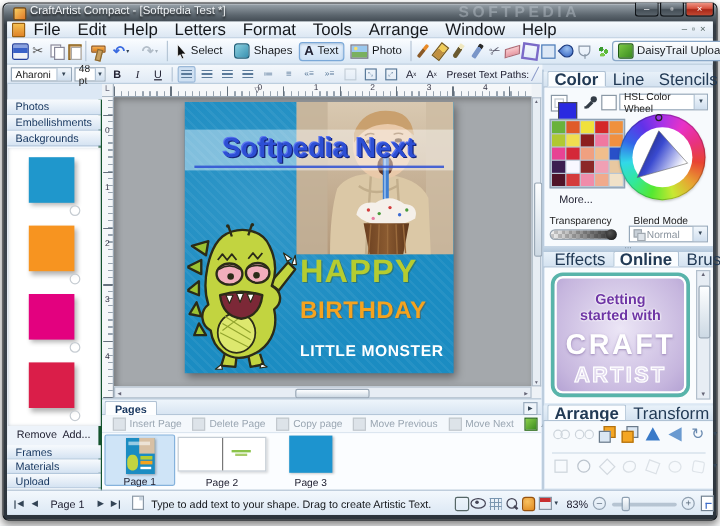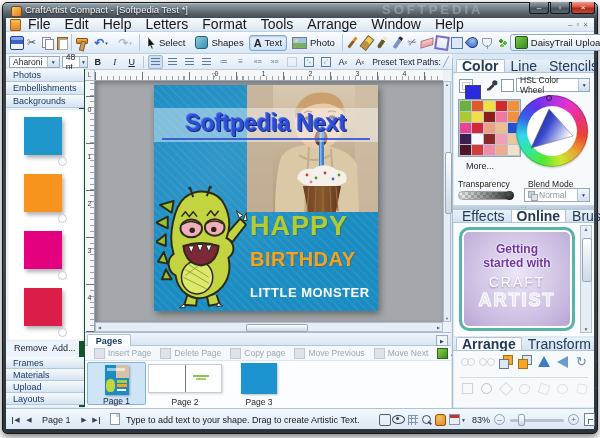--- a/index.html
+++ b/index.html
@@ -32,21 +32,21 @@
   .fmtbar{left:6px;top:54px;width:446px;height:16px;display:flex;align-items:center;
     background:linear-gradient(#f4f8fc,#e0eaf5);border-bottom:1px solid #bccede;box-sizing:border-box;padding:0 3px;gap:2px}
   .select{height:12px;background:#fff;border:1px solid #96a8ba;display:flex;align-items:center;
     font-size:8.5px;color:#222;padding-left:3px;box-sizing:border-box}
   .ddarrow{margin-left:auto;width:11px;height:100%;display:flex;align-items:center;justify-content:center;
     background:linear-gradient(#f2f7fc,#cfdeee);border-left:1px solid #b0c2d4;font-size:5px;color:#345}
   .fbtn{width:13px;height:12px;display:flex;align-items:center;justify-content:center;font-size:9px;
     color:#223;border:1px solid transparent;border-radius:2px;flex:0 0 13px}
   .fbtn.on{background:#cfe0f2;border-color:#9ab8d8}
   .bars{width:9px;height:8px;background:repeating-linear-gradient(#5a7a9a 0 1.2px,transparent 1.2px 3px)}
-  .sidebar{left:6px;top:69px;width:79px;height:338px;background:#edf3fa;border-right:6px solid #14532d;box-sizing:border-box}
+  .sidebar{left:6px;top:83px;width:79px;height:338px;background:#edf3fa;border-right:3px solid #14532d;box-sizing:border-box}
   .sideTab{position:absolute;left:0;width:78px;height:13px;line-height:13px;padding-left:7px;font-size:9px;color:#15355e;
     background:linear-gradient(#f7fafd,#d5e3f2);border-bottom:1px solid #b4c8dc;box-sizing:border-box}
   .swArea{position:absolute;left:1px;top:40px;width:77px;height:232px;background:#fff;box-shadow:inset 0 0 3px rgba(120,140,160,.4)}
   .swatch{position:absolute;left:18px;width:38px;height:38px;box-shadow:2px 3px 4px rgba(0,0,0,.3)}
   .swbadge{position:absolute;left:52px;width:7px;height:7px;border:1px solid #c6ccd2;border-radius:50%;background:rgba(255,255,255,.7)}
   .canvas{left:85px;top:70px;width:366px;height:262px;background:#eef2f6}
   .hruler{position:absolute;left:10px;top:0;width:348px;height:11px;background:#f5f7f9;border-bottom:1px solid #99a6b2;box-sizing:border-box;
     background-image:repeating-linear-gradient(90deg,#66727e 0 1px,transparent 1px 47px),repeating-linear-gradient(90deg,#97a3af 0 1px,transparent 1px 5.9px);
     background-size:100% 8px,100% 4px;background-position:0 100%,0 100%;background-repeat:no-repeat}
   .vruler{position:absolute;left:0;top:11px;width:10px;height:251px;background:#f5f7f9;border-right:1px solid #99a6b2;box-sizing:border-box;
@@ -81,21 +81,21 @@
     box-shadow:inset 0 0 0 1px rgba(0,0,0,.2),0 1px 2px rgba(0,0,0,.2)}
   .wheelhole{position:absolute;left:11px;top:11px;width:50px;height:50px;border-radius:50%;background:#fff}
   .tslider{position:absolute;width:56px;height:9px;border-radius:5px;border:1px solid #98a4b0;box-sizing:border-box;
     background-image:linear-gradient(to right,rgba(255,255,255,0),rgba(30,30,30,.92)),repeating-conic-gradient(#c8c8c8 0 25%,#f2f2f2 0 50%);
     background-size:100% 100%,6px 6px}
   .tknob{position:absolute;right:-1px;top:-1px;width:9px;height:9px;border-radius:50%;background:radial-gradient(circle at 35% 35%,#555,#111)}
   .gscard{position:absolute;left:5px;top:4px;width:116px;height:104px;border:3px solid #58b4aa;border-radius:10px;
     box-shadow:inset 0 0 0 2px #fff;box-sizing:border-box;
     background:radial-gradient(circle at 50% 45%,#ece6f6,#c6b6de 75%,#b2a0d2);text-align:center;overflow:hidden}
   .gs1{font-size:12px;font-weight:bold;color:#6e35a5;text-shadow:0 0 2px #fff,0 0 2px #fff}
-  .gs3{font-size:14px;font-weight:normal;color:#fff;letter-spacing:2px;text-shadow:0 1px 2px rgba(90,60,130,.5)}
+  .gs3{font-size:24px;font-weight:bold;color:#fff;letter-spacing:2px;text-shadow:0 1px 2px rgba(90,60,130,.5)}
   .gs4{font-size:18px;font-weight:bold;letter-spacing:2px;color:transparent;-webkit-text-stroke:1px #fff;text-shadow:0 0 1px rgba(255,255,255,.4)}
   .aico{width:15px;height:15px;position:relative;display:flex;align-items:center;justify-content:center;flex:0 0 15px}
   .dim{opacity:.38}
   .triUp{width:0;height:0;border-left:6px solid transparent;border-right:6px solid transparent;border-bottom:11px solid #3a7ac8}
   .triLeft{width:0;height:0;border-top:6px solid transparent;border-bottom:6px solid transparent;border-right:11px solid #6a9ad0}
   .statusbar{left:6px;top:408px;width:588px;height:21px;background:linear-gradient(#f3f8fd,#dce8f4);border-top:1px solid #b2c2d4;box-sizing:border-box}
   .navbtn{position:absolute;top:5px;width:12px;height:12px;display:flex;align-items:center;justify-content:center;font-size:7px;color:#345}
   .sico{position:absolute;top:4px;width:13px;height:13px;display:flex;align-items:center;justify-content:center}
   .checker{image-rendering:pixelated}
 </style>

